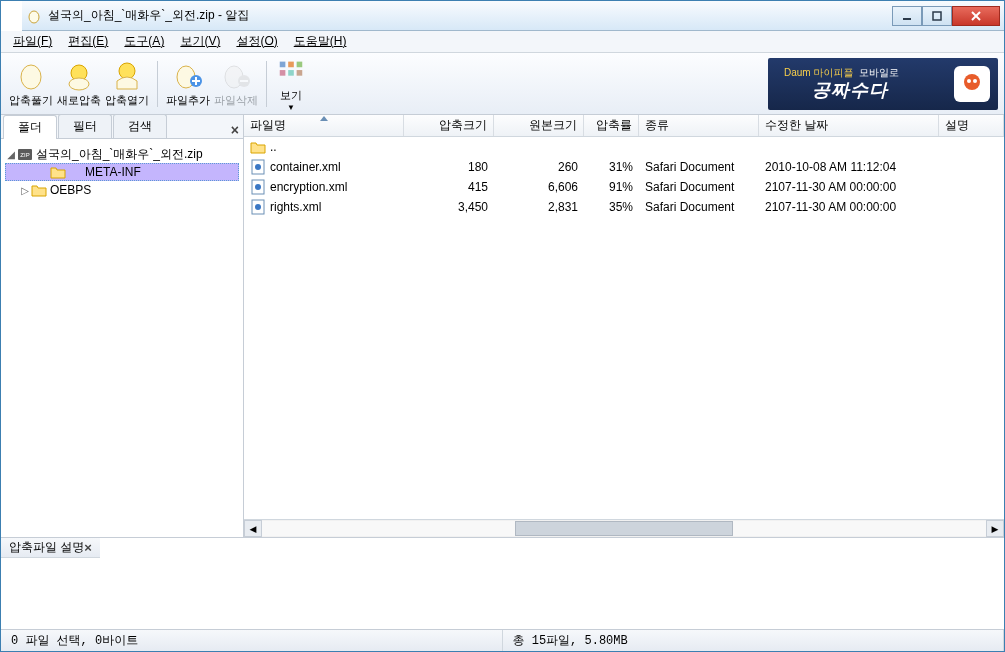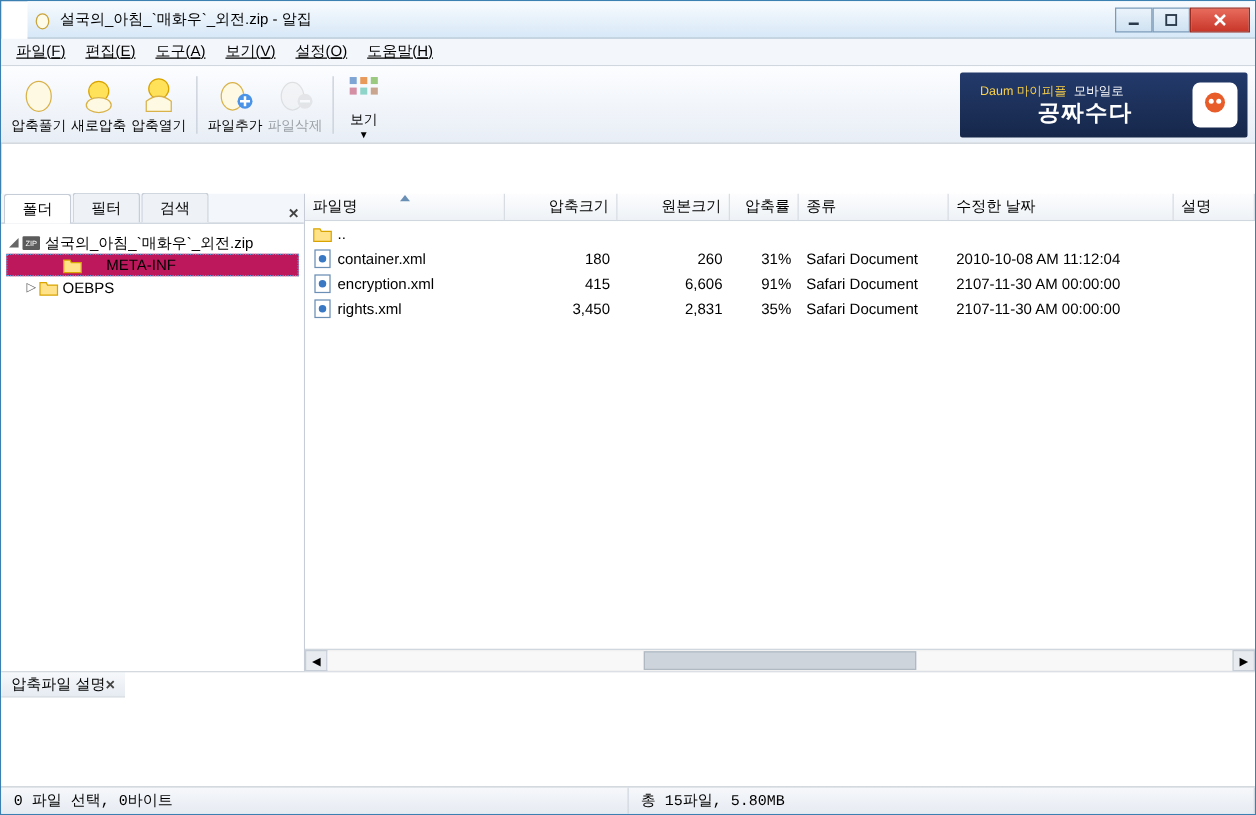--- a/index.html
+++ b/index.html
@@ -22,33 +22,33 @@
 .toolbar { height: 62px; background: linear-gradient(#fcfdff,#e8eef6); border-bottom: 1px solid #c6cdd6; display: flex; align-items: center; padding: 2px 6px; position: relative; }
 .tool-btn { display: flex; flex-direction: column; align-items: center; justify-content: center; width: 48px; height: 56px; cursor: pointer; font-size: 11px; gap: 2px; }
 .tool-btn.disabled { color: #9aa0a6; }
 .tool-icon { width: 32px; height: 32px; }
 .tool-sep { width: 1px; height: 46px; background: #c6cdd6; margin: 0 6px; }
 .tool-btn.small { width: 36px; }
 .drop-arrow { font-size: 8px; margin-top: -2px; }
 
 .ad-banner { margin-left: auto; width: 230px; height: 52px; background: linear-gradient(#233a6b,#16274a); border-radius: 2px; display:flex; align-items:center; justify-content:center; color:#fff; font-size:11px; position:relative; }
 .ad-banner .ad-line1 { font-size:10px; color:#f9d04b; position:absolute; top:8px; left:16px; }
-.ad-banner .ad-line2 { font-size:18px; font-weight:bold; position:absolute; bottom:8px; left:62px; letter-spacing:1px;}
+.ad-banner .ad-line2 { font-size:18px; font-weight:bold; position:absolute; bottom:8px; left:44px; letter-spacing:1px;font-style:italic;}
 .ad-bubble { position:absolute; right:8px; top:8px; width:36px; height:36px; background:#fff; border-radius:6px; display:flex; align-items:center; justify-content:center;}
 
-.main { flex: 1; display: flex; min-height: 0; margin-top: 40px; }
+.main { flex: 1; display: flex; min-height: 0; }
 
 .left-pane { width: 243px; display: flex; flex-direction: column; border-right: 1px solid #c6cdd6; }
 .left-tabs { height: 24px; display: flex; align-items: flex-end; background: #f3f6fa; border-bottom: 1px solid #c6cdd6; padding-left: 2px; position:relative;}
 .left-tab { padding: 3px 14px; border: 1px solid #c6cdd6; border-bottom: none; background: #eef2f7; margin-right: 1px; border-radius: 3px 3px 0 0; cursor:pointer; font-size:12px;}
 .left-tab.active { background: #fff; position: relative; top: 1px; }
 .left-tabs-close { margin-left:auto; margin-right:4px; font-size:14px; font-weight:bold; cursor:pointer; color:#444;}
 .tree { flex:1; background:#fff; padding: 6px 4px; overflow:auto;}
 .tree-row { display:flex; align-items:center; height:18px; cursor:pointer; white-space:nowrap;}
-.tree-row.selected { background:#be185d; border:1px dotted #5b9bd5;gap:16px; }
+.tree-row.selected { background:#c4b5fd; border:1px dotted #5b9bd5;gap:16px; }
 .tree-toggle { width:12px; text-align:center; font-size:10px; color:#666; }
 .tree-indent { display:inline-block; }
 .tree-icon { width:16px; height:16px; margin-right:3px; }
 
 .right-pane { flex:1; display:flex; flex-direction:column; min-width:0;}
 .list-header { height: 22px; display:flex; border-bottom:1px solid #d0d7de; background:linear-gradient(#fdfdfe,#eef2f6); }
 .list-header-cell { border-right:1px solid #d8dde3; padding:3px 6px; font-size:12px; display:flex; align-items:center; cursor:pointer; position:relative;}
 .list-header-cell.sorted::after { content:""; position:absolute; left:50%; top:1px; transform:translateX(-50%); width:0; height:0; border-left:4px solid transparent; border-right:4px solid transparent; border-bottom:5px solid #6a8fb5; }
 .list-body { flex:1; overflow:auto; background:#fff;}
 .list-row { display:flex; height:20px; align-items:center; cursor:pointer;}

